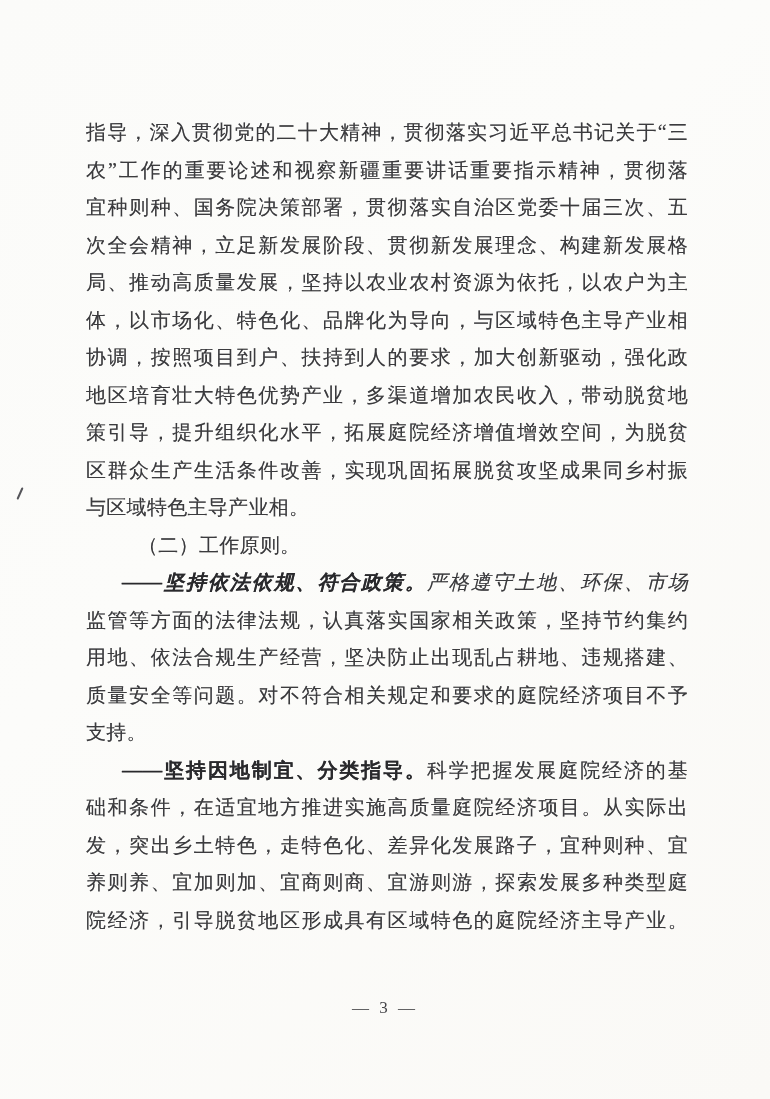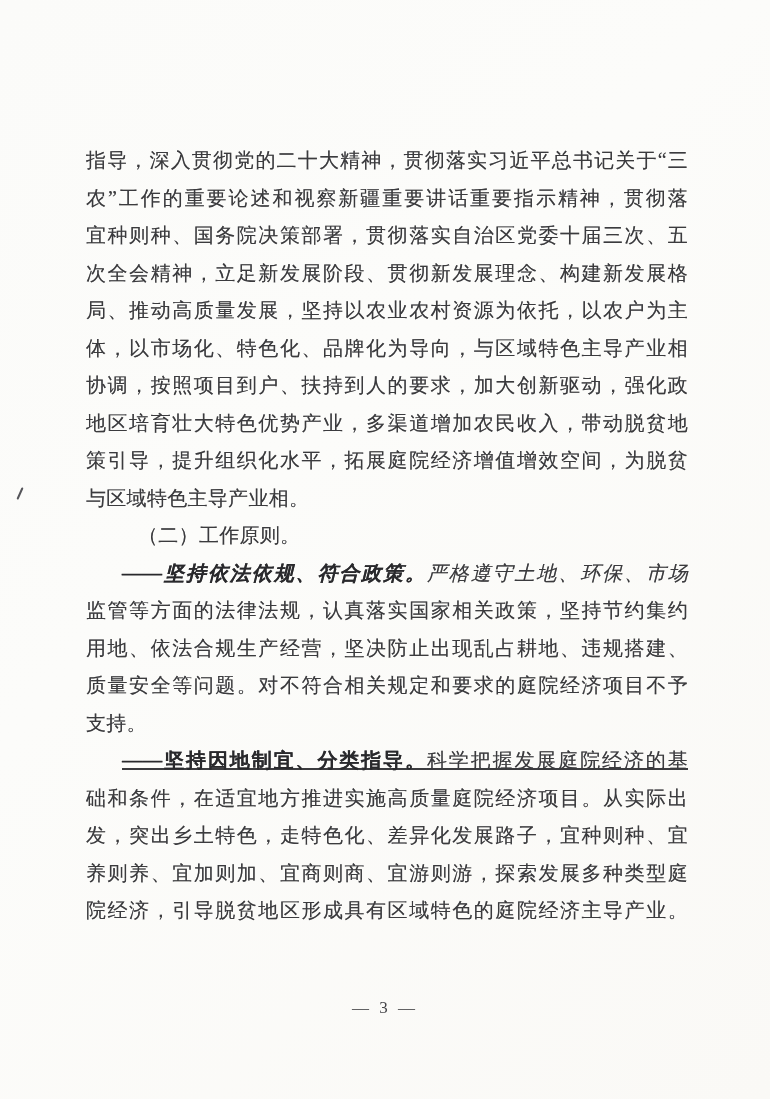--- a/index.html
+++ b/index.html
@@ -15,21 +15,21 @@
   .page {
     position: relative;
     width: 770px;
     height: 1099px;
     overflow: hidden;
     background: linear-gradient(135deg, #fbfbf9 0%, #fcfcfa 40%, #faf9f6 100%);
   }
   .text-block {
     position: absolute;
     left: 86px;
-    top: 142px;
+    top: 114px;
     width: 602px;
   }
   .line {
     height: 37.5px;
     line-height: 37.5px;
     font-size: 20px;
     color: #3b3b3e;
     text-align: justify;
     text-align-last: left;
     white-space: normal;
@@ -72,28 +72,29 @@
   <div class="text-block" id="text-block">
       <div class="line j"><span>指导，深入贯彻党的二十大精神，贯彻落实习近平总书记关于“三</span></div>
       <div class="line j"><span>农”工作的重要论述和视察新疆重要讲话重要指示精神，贯彻落</span></div>
       <div class="line j"><span>宜种则种、国务院决策部署，贯彻落实自治区党委十届三次、五</span></div>
       <div class="line j"><span>次全会精神，立足新发展阶段、贯彻新发展理念、构建新发展格</span></div>
       <div class="line j"><span>局、推动高质量发展，坚持以农业农村资源为依托，以农户为主</span></div>
       <div class="line j"><span>体，以市场化、特色化、品牌化为导向，与区域特色主导产业相</span></div>
       <div class="line j"><span>协调，按照项目到户、扶持到人的要求，加大创新驱动，强化政</span></div>
       <div class="line j"><span>地区培育壮大特色优势产业，多渠道增加农民收入，带动脱贫地</span></div>
       <div class="line j"><span>策引导，提升组织化水平，拓展庭院经济增值增效空间，为脱贫</span></div>
+      <div class="line j"><span>区群众生产生活条件改善，实现巩固拓展脱贫攻坚成果同乡村振</span></div>
       <div class="line"><span>与区域特色主导产业相。</span></div>
       <div class="line" style="padding-left: 52px;"><span>（二）工作原则。</span></div>
       <div class="line j" style="padding-left: 36px; font-style: italic;"><span class="b">——坚持依法依规、符合政策。</span><span>严格遵守土地、环保、市场</span></div>
       <div class="line j"><span>监管等方面的法律法规，认真落实国家相关政策，坚持节约集约</span></div>
       <div class="line j"><span>用地、依法合规生产经营，坚决防止出现乱占耕地、违规搭建、</span></div>
       <div class="line j"><span>质量安全等问题。对不符合相关规定和要求的庭院经济项目不予</span></div>
       <div class="line"><span>支持。</span></div>
-      <div class="line j" style="padding-left: 36px; text-decoration: underline;"><span class="b">——坚持因地制宜、分类指导。</span><span>科学把握发展庭院经济的基</span></div>
+      <div class="line j" style="padding-left: 36px;"><span class="b">——坚持因地制宜、分类指导。</span><span>科学把握发展庭院经济的基</span></div>
       <div class="line j"><span>础和条件，在适宜地方推进实施高质量庭院经济项目。从实际出</span></div>
       <div class="line j"><span>发，突出乡土特色，走特色化、差异化发展路子，宜种则种、宜</span></div>
       <div class="line j"><span>养则养、宜加则加、宜商则商、宜游则游，探索发展多种类型庭</span></div>
       <div class="line j"><span>院经济，引导脱贫地区形成具有区域特色的庭院经济主导产业。</span></div>
     </div>
   <div class="pen-mark"></div>
   <div class="page-number">— 3 —</div>
 </div>
 
 </body></html>

